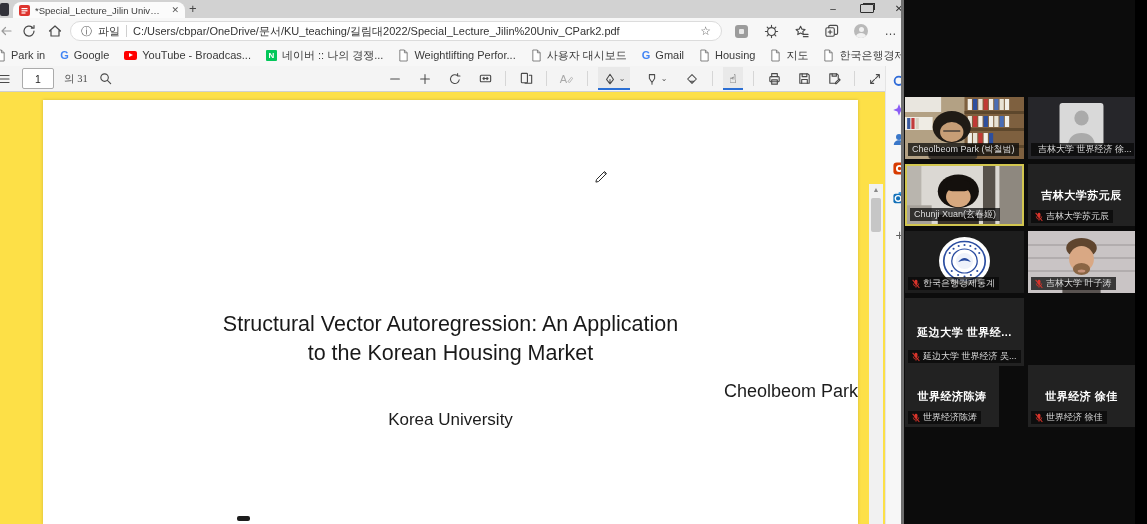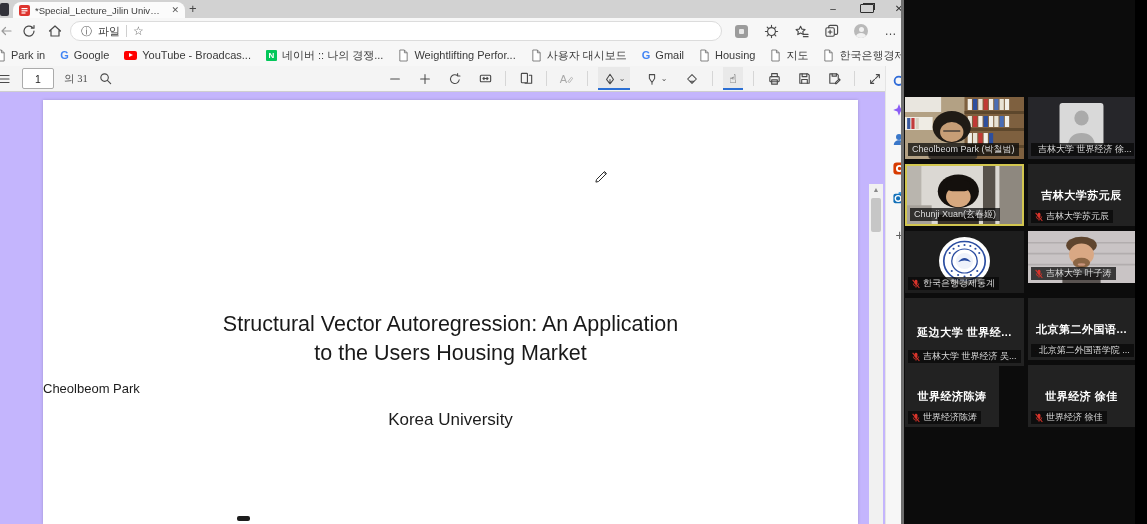--- a/index.html
+++ b/index.html
@@ -57,24 +57,24 @@
   .ofpages{font-size:10.5px;color:#4a4a4a;font-family:Liberation Serif, serif;}
   .pt-center{position:absolute;left:385px;top:0;height:25px;display:flex;align-items:center;gap:10px;}
   .tool{width:20px;height:23px;display:flex;align-items:center;justify-content:center;}
   .tool.wide{width:32px;gap:2px;}
   .tool.active{background:#e9e9e9;box-shadow:inset 0 -2px 0 #2b6fd4;}
   .tsep{width:1px;height:15px;background:#d6d6d6;}
   .chev{font-size:8px;color:#555;}
   .hand-glyph{font-size:12px;color:#222;font-family:"DejaVu Sans",sans-serif;}
   .read-a{font-size:11px;color:#a8a8a8;}
   
-  .pdfarea{position:absolute;left:0;top:92px;width:885px;height:432px;background:#c4b5fd;}
+  .pdfarea{position:absolute;left:0;top:92px;width:885px;height:432px;background:#fde047;}
   .page{position:absolute;left:43px;top:8px;width:815px;height:424px;background:#fff;box-shadow:0 0 3px rgba(0,0,0,.18);}
   .slide-title{position:absolute;left:0;top:210px;width:100%;text-align:center;font-size:21.5px;color:#191919;line-height:29px;}
-  .slide-author{position:absolute;left:0;top:281px;width:100%;text-align:left;font-size:13px;color:#1c1c1c;}
+  .slide-author{position:absolute;left:0;top:281px;width:100%;text-align:right;font-size:18px;color:#1c1c1c;}
   .slide-affil{position:absolute;left:0;top:310px;width:100%;text-align:center;font-size:17px;color:#1c1c1c;}
   .pencil-cursor{position:absolute;left:550px;top:66px;}
   .page-mark{position:absolute;left:194px;top:416px;width:13px;height:5px;background:#1d1d1d;border-radius:2px;}
   .vscroll{position:absolute;left:869px;top:92px;width:14px;height:432px;background:#f1f1f1;}
   .vscroll .up{position:absolute;left:0;top:2px;width:14px;text-align:center;font-size:7px;color:#8a8a8a;}
   .vthumb{position:absolute;left:2px;top:14px;width:10px;height:34px;background:#c6c6c6;border-radius:2px;}
   
   .edgesidebar{position:absolute;left:885px;top:66px;width:28px;height:458px;background:#f7f7f7;border-left:1px solid #e4e4e4;
                display:flex;flex-direction:column;align-items:center;padding-top:7px;gap:12px;box-sizing:border-box;}
   .sb-ico{width:17px;height:17px;display:flex;align-items:center;justify-content:center;}
@@ -140,20 +140,21 @@
     <svg class="nav-ico" style="left:21px" viewBox="0 0 16 16">
         <path class="strokeico" d="M13 8a5 5 0 1 1-1.7-3.7M13 2.6v2.6h-2.6"></path>
       </svg>
     <svg class="nav-ico" style="left:47px" viewBox="0 0 16 16">
         <path class="strokeico" d="M2.5 8L8 3l5.5 5M4 7.5V13h8V7.5"></path>
       </svg>
     <div class="addrpill">
       <span class="addr-info">ⓘ</span>
       <span>파일</span>
       <span class="addr-sep"></span>
+      <span class="addr-url">C:/Users/cbpar/OneDrive/문서/KU_teaching/길림대2022/Special_Lecture_Jilin%20Univ_CPark2.pdf</span>
       <span class="addr-star">☆</span>
     </div>
     <div class="nav-right">
       <span class="ni">
           <svg width="13" height="13" viewBox="0 0 13 13">
             <rect width="13" height="13" rx="3" fill="#9c9c9c"></rect>
             <rect x="4" y="4" width="5" height="5" rx="1" fill="#e8e8e8"></rect>
           </svg>
         </span>
       <span class="ni">
@@ -346,21 +347,21 @@
             <circle cx="8" cy="8" r="2.3" class="strokeico"></circle>
             <path class="strokeico" d="M8 2.3v1.8M8 11.9v1.8M2.3 8h1.8M11.9 8h1.8M4 4l1.3 1.3M10.7 10.7L12 12M12 4l-1.3 1.3M5.3 10.7L4 12"></path>
           </svg>
         </span>
     </div>
   </div>
 
   <div class="pdfarea">
     <div class="page">
       <div class="slide-title">Structural Vector Autoregression: An Application</div>
-      <div class="slide-title" style="top:239px">to the Users Housing Market</div>
+      <div class="slide-title" style="top:239px">to the Korean Housing Market</div>
       <div class="slide-author">Cheolbeom Park</div>
       <div class="slide-affil">Korea University</div>
       <svg class="pencil-cursor" width="17" height="17" viewBox="0 0 17 17">
           <path d="M3.5 13.5l8-8 2 2-8 8-2.6.6z" fill="#fff" stroke="#2c2c2c" stroke-width="1"></path>
           <path d="M10.8 6.2l2 2" stroke="#2c2c2c" stroke-width="1"></path>
         </svg>
       <div class="page-mark"></div>
     </div>
     <div class="vscroll">
       <span class="up">▲</span>
@@ -517,21 +518,21 @@
         <circle cx="68" cy="40" r="1" fill="#2b4da1"></circle>
     </svg>
     <div class="nlabel">
         <svg width="8" height="10">
           <use href="#ic-mic"></use>
         </svg>
         <span>한국은행경제통계</span>
       </div>
   </div>
 
-  <div class="tile" style="left:127px;top:231px;width:107px;height:52px">
+  <div class="tile" style="left:127px;top:231px;width:107px;height:62px">
     <svg class="photo" viewBox="0 0 112 62" preserveAspectRatio="none">
       <rect width="112" height="62" fill="#c9c4c5"></rect>
       <path d="M0 14h112M0 27h112M0 40h112" stroke="#b2adae" stroke-width="2"></path>
       <ellipse cx="56" cy="17" rx="16" ry="10" fill="#5f452e"></ellipse>
       <ellipse cx="56" cy="28" rx="13" ry="13" fill="#d9a884"></ellipse>
       <ellipse cx="56" cy="38" rx="9" ry="6" fill="#8a6544"></ellipse>
       <ellipse cx="56" cy="40" rx="4" ry="1.5" fill="#c9937a"></ellipse>
       <rect x="36" y="51" width="40" height="11" fill="#5a5451"></rect>
     </svg>
     <div class="nlabel">
@@ -541,33 +542,24 @@
         <span>吉林大学 叶子涛</span>
       </div>
   </div>
 
   <div class="tile" style="left:4px;top:298px;width:119px;height:68px">
     <div class="tname">延边大学 世界经...</div>
     <div class="nlabel">
         <svg width="8" height="10">
           <use href="#ic-mic"></use>
         </svg>
-        <span>吉林大学 世界经济 吴...</span>
-      </div>
-  </div>
-
-  <div class="tile" style="left:127px;top:298px;width:107px;height:62px">
-    <div class="tname">北京第二外国语...</div>
-    <div class="nlabel">
-        <svg width="8" height="10">
-          <use href="#ic-mic"></use>
-        </svg>
-        <span>北京第二外国语学院 ...</span>
-      </div>
-  </div>
+        <span>延边大学 世界经济 吴...</span>
+      </div>
+  </div>
+
 
   <div class="tile" style="left:4px;top:365px;width:94px;height:62px">
     <div class="tname">世界经济陈涛</div>
     <div class="nlabel">
         <svg width="8" height="10">
           <use href="#ic-mic"></use>
         </svg>
         <span>世界经济陈涛</span>
       </div>
   </div>

